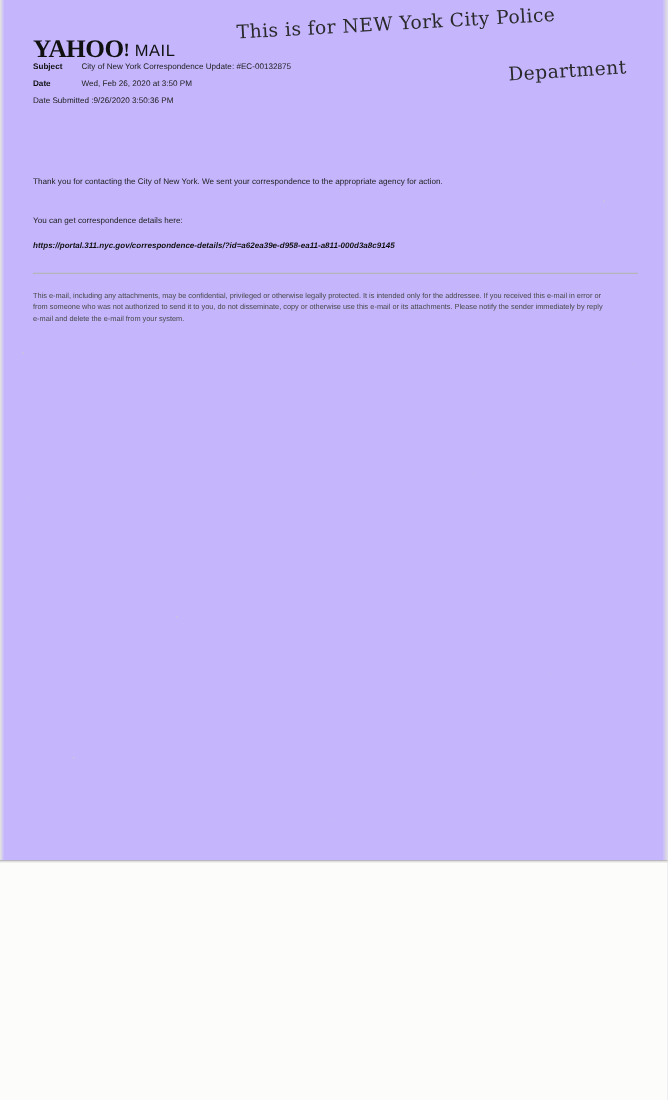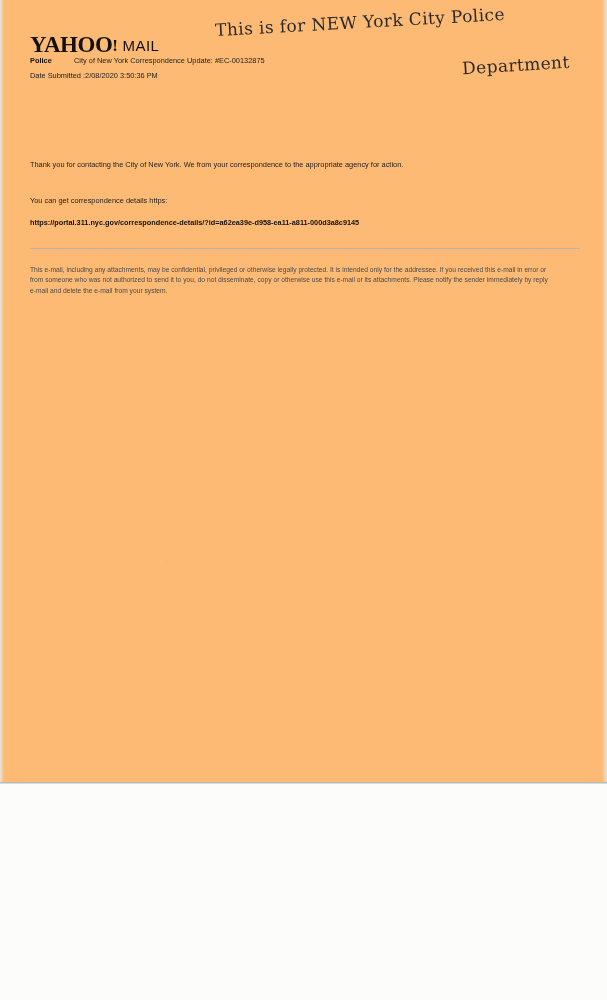--- a/index.html
+++ b/index.html
@@ -15,21 +15,21 @@
     color: #1a1a1a;
     overflow: hidden;
   }
 
   
   .page {
     position: absolute;
     left: 0; top: 0;
     width: 607px;
     height: 1000px;
-    background: #fdba74;
+    background: #c4b5fd;
   }
   .scan-noise {
     position: absolute;
     left: 0; top: 0;
     width: 607px; height: 1000px;
     pointer-events: none;
     opacity: .5;
   }
   .scan-noise i {
     position: absolute;
@@ -152,20 +152,21 @@
     line-height: 1.5;
   }
   .para1 { top: 159px; width: 520px; }
   .para2 { top: 195px; width: 520px; }
   .link-line {
     position: absolute;
     left: 30px;
     top: 218px;
     font-size: 7.3px;
     font-weight: bold;
+    font-style: italic;
     color: #111;
   }
 
   .divider {
     position: absolute;
     left: 30px;
     top: 248px;
     width: 550px;
     height: 1px;
     background: #b5b5b0;
@@ -192,28 +193,32 @@
 
   <div class="yahoo-logo">
     <span>YAHOO</span><span class="excl">!</span><span class="mail-word">MAIL</span>
   </div>
 
   <div class="handwriting hw1">This is for NEW York City Police</div>
   <div class="handwriting hw2">Department</div>
 
   <div class="fields">
     <div class="field-row">
-      <div class="field-label">Police</div>
+      <div class="field-label">Subject</div>
       <div class="field-value">City of New York Correspondence Update: #EC-00132875</div>
     </div>
-    <div class="meta-row">Date Submitted :2/08/2020 3:50:36 PM</div>
+    <div class="field-row">
+      <div class="field-label">Date</div>
+      <div class="field-value">Wed, Feb 26, 2020 at 3:50 PM</div>
+    </div>
+    <div class="meta-row">Date Submitted :9/26/2020 3:50:36 PM</div>
   </div>
 
-  <div class="body-text para1">Thank you for contacting the City of New York. We from your correspondence to the appropriate agency for action.</div>
-  <div class="body-text para2">You can get correspondence details https:</div>
+  <div class="body-text para1">Thank you for contacting the City of New York. We sent your correspondence to the appropriate agency for action.</div>
+  <div class="body-text para2">You can get correspondence details here:</div>
   <div class="link-line">https://portal.311.nyc.gov/correspondence-details/?id=a62ea39e-d958-ea11-a811-000d3a8c9145</div>
 
   <div class="divider"></div>
 
   <div class="disclaimer">This e-mail, including any attachments, may be confidential, privileged or otherwise legally protected. It is intended only for the addressee. If you received this e-mail in error or from someone who was not authorized to send it to you, do not disseminate, copy or otherwise use this e-mail or its attachments. Please notify the sender immediately by reply e-mail and delete the e-mail from your system.</div>
 
   <div class="scan-noise">
     <i style="left:20px;  top:320px; width:2px; height:2px;"></i>
     <i style="left:96px;  top:198px; width:1px; height:1px;"></i>
     <i style="left:548px; top:182px; width:2px; height:2px;"></i>

